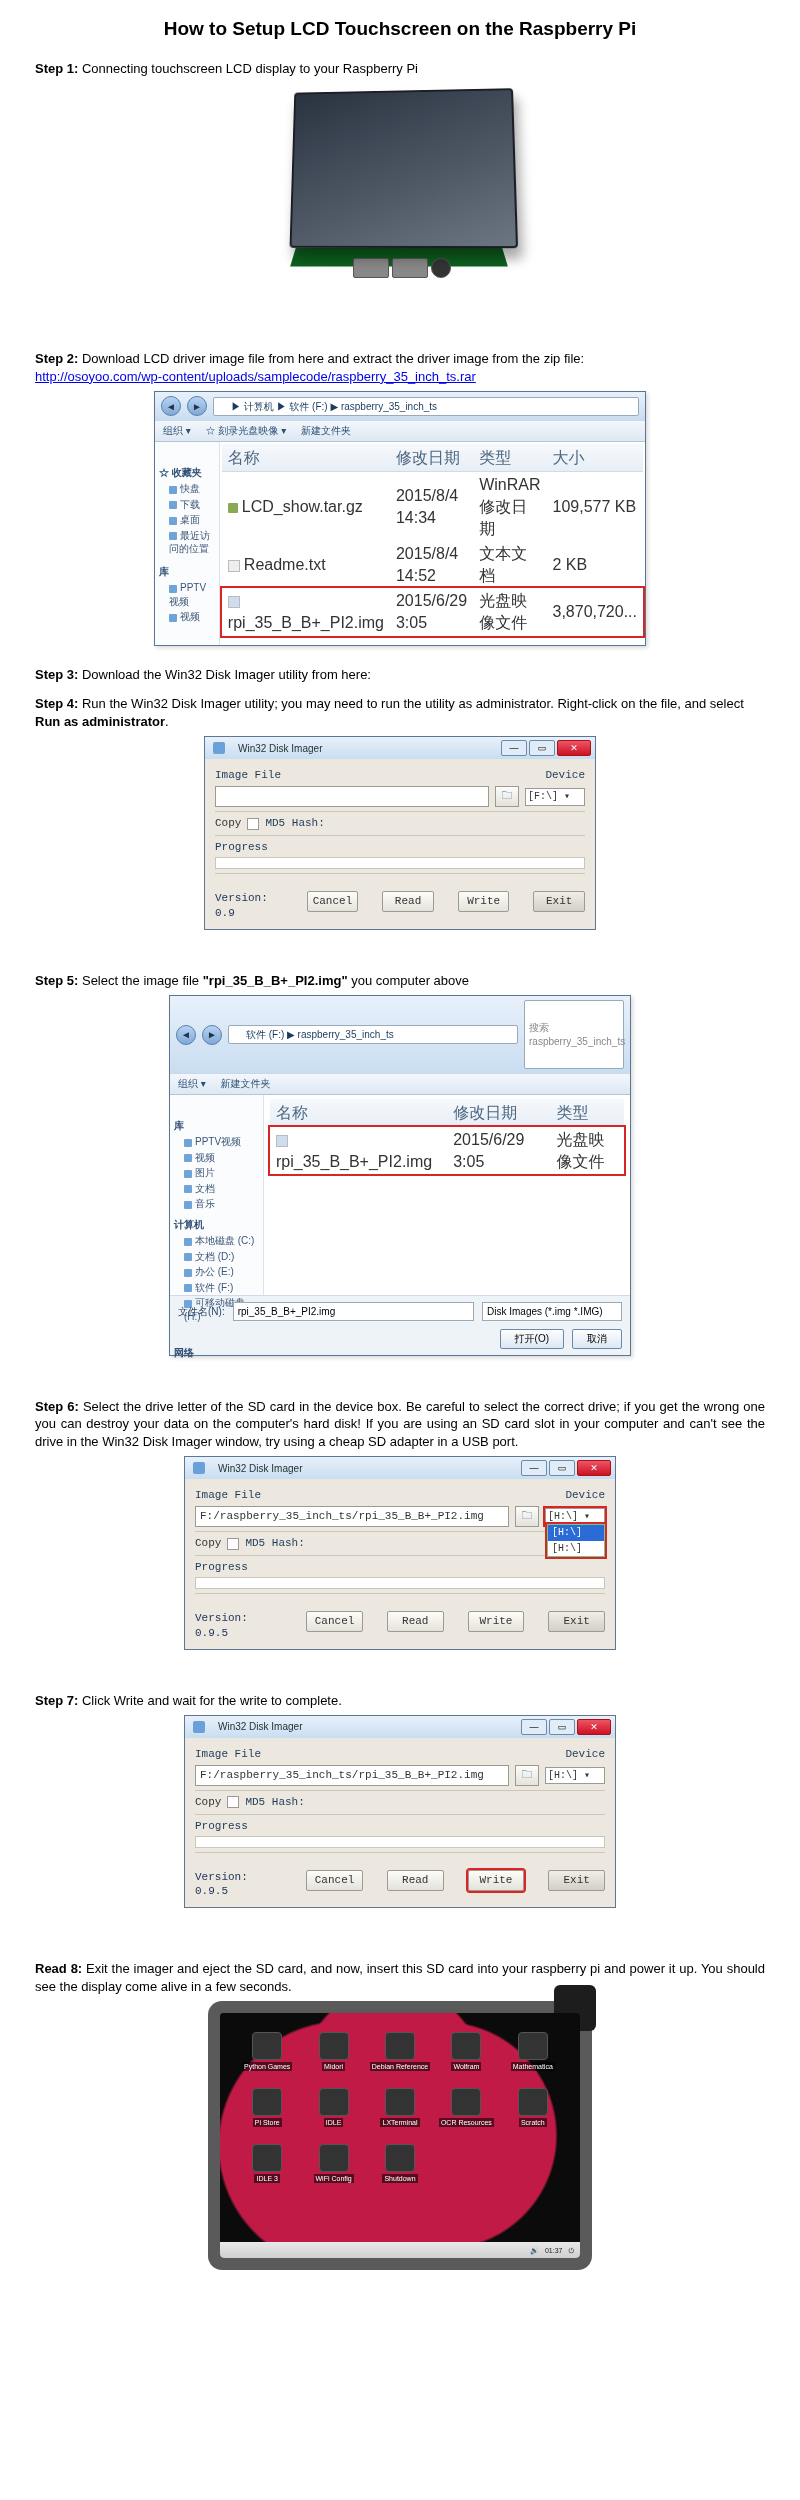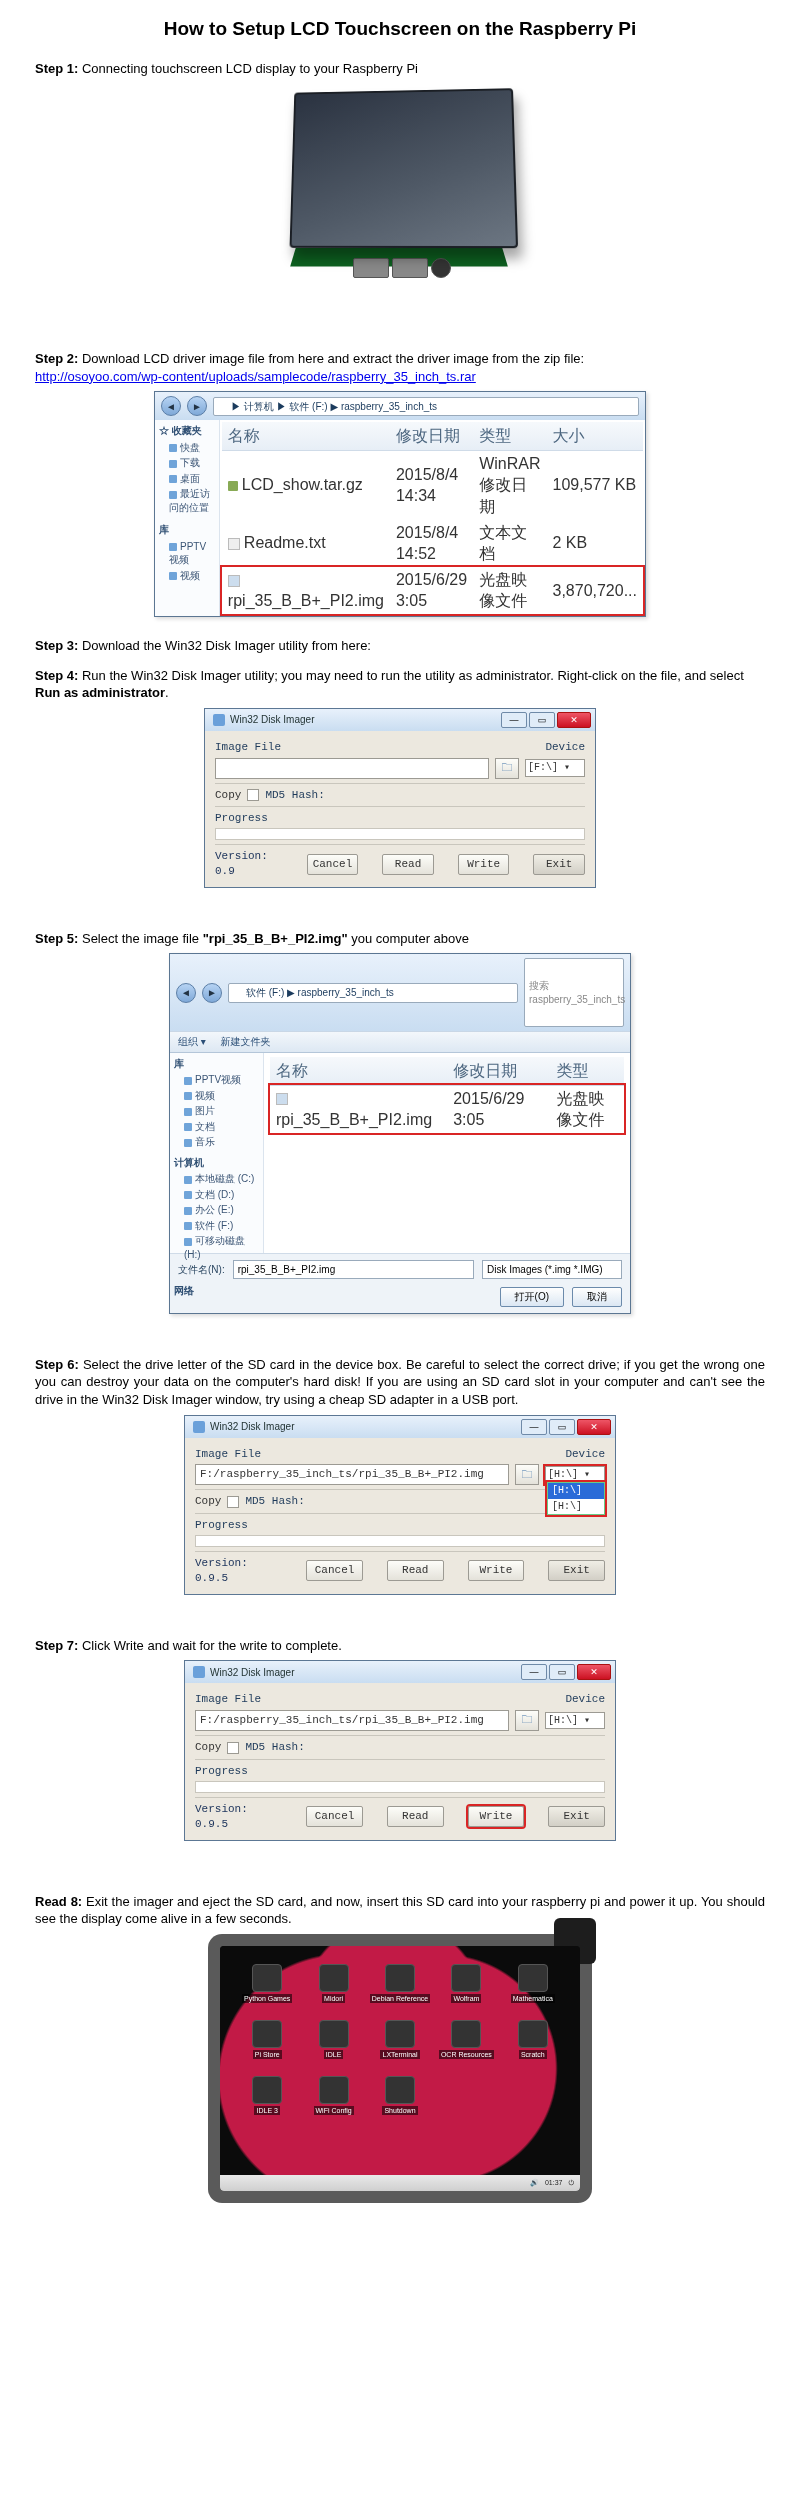--- a/index.html
+++ b/index.html
@@ -89,21 +89,21 @@
     }
     .win .toolbar2{
       background:linear-gradient(#f3f7fb,#dde8f3);
       border-top:1px solid #c9d7e6;border-bottom:1px solid #b4c6d9;
       padding:3px 8px;color:#2b4f77;
     }
     .win .toolbar2 span{margin-right:12px}
     .win .body{display:flex;background:#fff}
     .win .sidebar{
       width:95px;background:#fafcfe;border-right:1px solid #dbe4ee;
-      padding:0 4px; color:#3b5575;
+      padding:20px 4px; color:#3b5575;
     }
     .win .sidebar .grp{font-weight:bold;color:#2f4f73;margin:4px 0 2px}
     .win .sidebar .item{padding:1px 2px 1px 10px}
     .win .sidebar .ico{display:inline-block;width:8px;height:8px;margin-right:3px;
       background:#6fa4d9;border-radius:1px;vertical-align:middle}
     .win .files{flex:1;padding:2px}
     .win .files table{width:100%;border-collapse:collapse;font-size:16px}
     .win .files th{
       text-align:left;font-weight:normal;color:#4d6780;
       background:linear-gradient(#f6f9fc,#e7eef6);
@@ -119,41 +119,41 @@
     
     .wdi{
       display:inline-block;text-align:left;
       border:1px solid #5c7794;font-family:"Segoe UI",Tahoma,sans-serif;font-size:10px;
       width:390px;
     }
     .wdi .titlebar{
       background:linear-gradient(#e8f1fb,#c9ddf1);padding:3px 4px 3px 8px;
       display:flex;align-items:center;justify-content:space-between;
     }
-    .wdi .titlebar .ttl{display:flex;align-items:center;gap:5px;color:#233}
+    .wdi .titlebar .ttl{display:flex;align-items:center;gap:13px;color:#233}
     .wdi .btns span{display:inline-block;width:24px;height:14px;text-align:center;
       font-size:9px;line-height:14px;border:1px solid #6f8aa8;background:#e0ecf8;border-radius:2px;
       margin-left:2px}
     .wdi .btns .x{background:linear-gradient(#e56,#c12);color:#fff;border-color:#a11;width:32px}
     .wdi .inner{background:#ece8df;padding:6px 10px 8px 10px;font-family:"Courier New",monospace;font-size:11px;color:#333}
     .wdi .row{display:flex;align-items:center;gap:6px;margin:3px 0}
     .wdi .file-in{flex:1;background:#fff;border:1px solid #9c9a93;padding:2px 4px;height:15px;white-space:nowrap;overflow:hidden}
     .wdi .folder{width:22px;height:19px;border:1px solid #9c9a93;background:linear-gradient(#fdfdf9,#e4e2da);
       display:flex;align-items:center;justify-content:center;color:#3a6ea5}
     .wdi .dev{width:54px;background:#fff;border:1px solid #9c9a93;padding:1px 2px;font-size:10px}
     .wdi .dev2{outline:2px solid #d92525}
     .wdi .droplist{position:relative}
     .wdi .opts{position:absolute;top:18px;right:0;width:56px;background:#fff;
       border:1px solid #6c8;outline:2px solid #d92525;font-size:10px}
     .wdi .opts div{padding:1px 4px}
     .wdi .opts .sel{background:#2a6bd8;color:#fff}
     .wdi hr{border:none;border-top:1px solid #c9c6bd;margin:4px 0}
     .wdi .lbl{font-family:"Courier New",monospace;color:#1e3a5a}
     .wdi .chk{width:10px;height:10px;border:1px solid #9c9a93;background:#fff;display:inline-block;vertical-align:middle}
-    .wdi .btnrow{display:flex;justify-content:flex-end;gap:24px;margin-top:4px;align-items:center}
+    .wdi .btnrow{display:flex;justify-content:flex-end;gap:24px;margin-top:17px;}
     .wdi .btnrow .ver{margin-right:auto;color:#1b325a}
     .wdi .b{width:58px;height:19px;border:1px solid #9c9a93;
       background:linear-gradient(#fdfdf9,#e4e2da);text-align:center;line-height:18px;
       font-family:"Courier New",monospace;color:#333;border-radius:2px}
     .wdi .b.exit{background:linear-gradient(#f0eee6,#d2cfc6)}
     .wdi .b.hlr{outline:2px solid #d92525}
 
     
     .open5{width:460px}
     .open5 .sidebar{width:85px}
@@ -221,20 +221,25 @@
   <span>Download LCD driver image file from here and extract the driver image from the zip file:</span><br>
   <a>http://osoyoo.com/wp-content/uploads/samplecode/raspberry_35_inch_ts.rar</a>
 </p>
 <div class="img-block">
   <div class="win" style="width:490px">
     <div class="titlebar">
       <span class="nav-btn">◄</span>
       <span class="nav-btn">►</span>
       <span class="pathbox">▶ 计算机 ▶ 软件 (F:) ▶ raspberry_35_inch_ts</span>
     </div>
+    <div class="toolbar2">
+      <span>组织 ▾</span>
+      <span>☆ 刻录光盘映像 ▾</span>
+      <span>新建文件夹</span>
+    </div>
     <div class="body">
       <div class="sidebar">
         <div class="grp">☆ 收藏夹</div>
         <div class="item"><span class="ico"></span><span>快盘</span></div>
         <div class="item"><span class="ico"></span><span>下载</span></div>
         <div class="item"><span class="ico"></span><span>桌面</span></div>
         <div class="item"><span class="ico"></span><span>最近访问的位置</span></div>
         <div class="grp" style="margin-top:8px">库</div>
         <div class="item"><span class="ico"></span><span>PPTV视频</span></div>
         <div class="item"><span class="ico"></span><span>视频</span></div>

